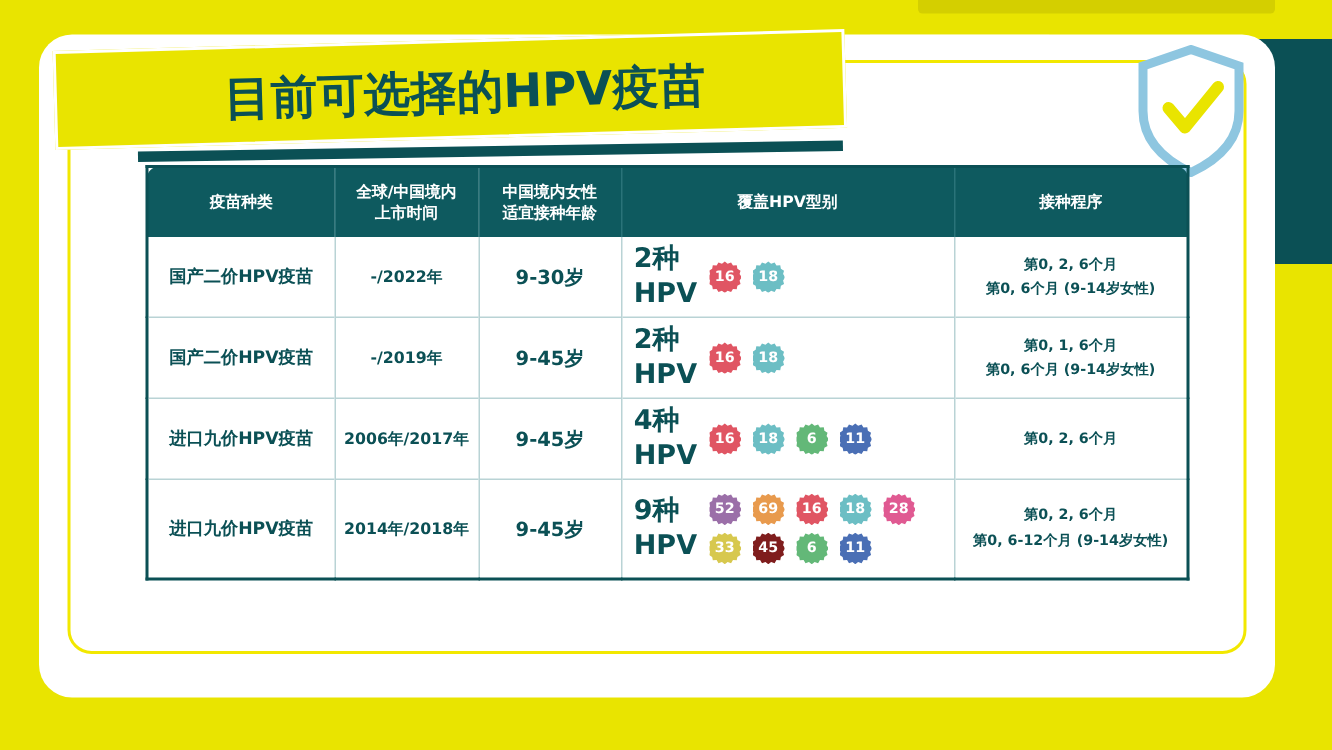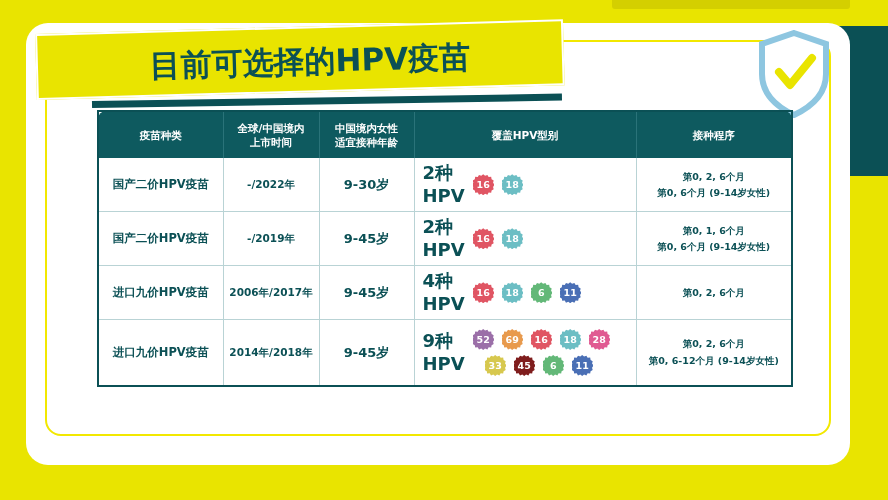--- a/index.html
+++ b/index.html
@@ -209,21 +209,21 @@
           <td class="c-age">9-45岁</td>
           <td class="c-types">
             <div class="types-inner">
               <div class="valence">9种<br>HPV</div>
               <div class="badges">
                 <span class="badge" style="background: rgb(155, 111, 168);">52</span>
                 <span class="badge" style="background: rgb(232, 154, 77);">69</span>
                 <span class="badge" style="background: rgb(224, 85, 99);">16</span>
                 <span class="badge" style="background: rgb(108, 190, 196);">18</span>
                 <span class="badge" style="background: rgb(224, 90, 146);">28</span>
-                <span class="badge" style="background: rgb(215, 200, 78); margin-left: 12px;">33</span>
+                <span class="badge" style="background: rgb(215, 200, 78);">33</span>
                 <span class="badge" style="background: #7f1d1d;">45</span>
                 <span class="badge" style="background: rgb(99, 184, 120);">6</span>
                 <span class="badge" style="background: rgb(74, 111, 181);">11</span>
               </div>
             </div>
           </td>
           <td class="c-sched">第0, 2, 6个月<br>第0, 6-12个月 (9-14岁女性)</td>
         </tr>
       </tbody>
   </table>

